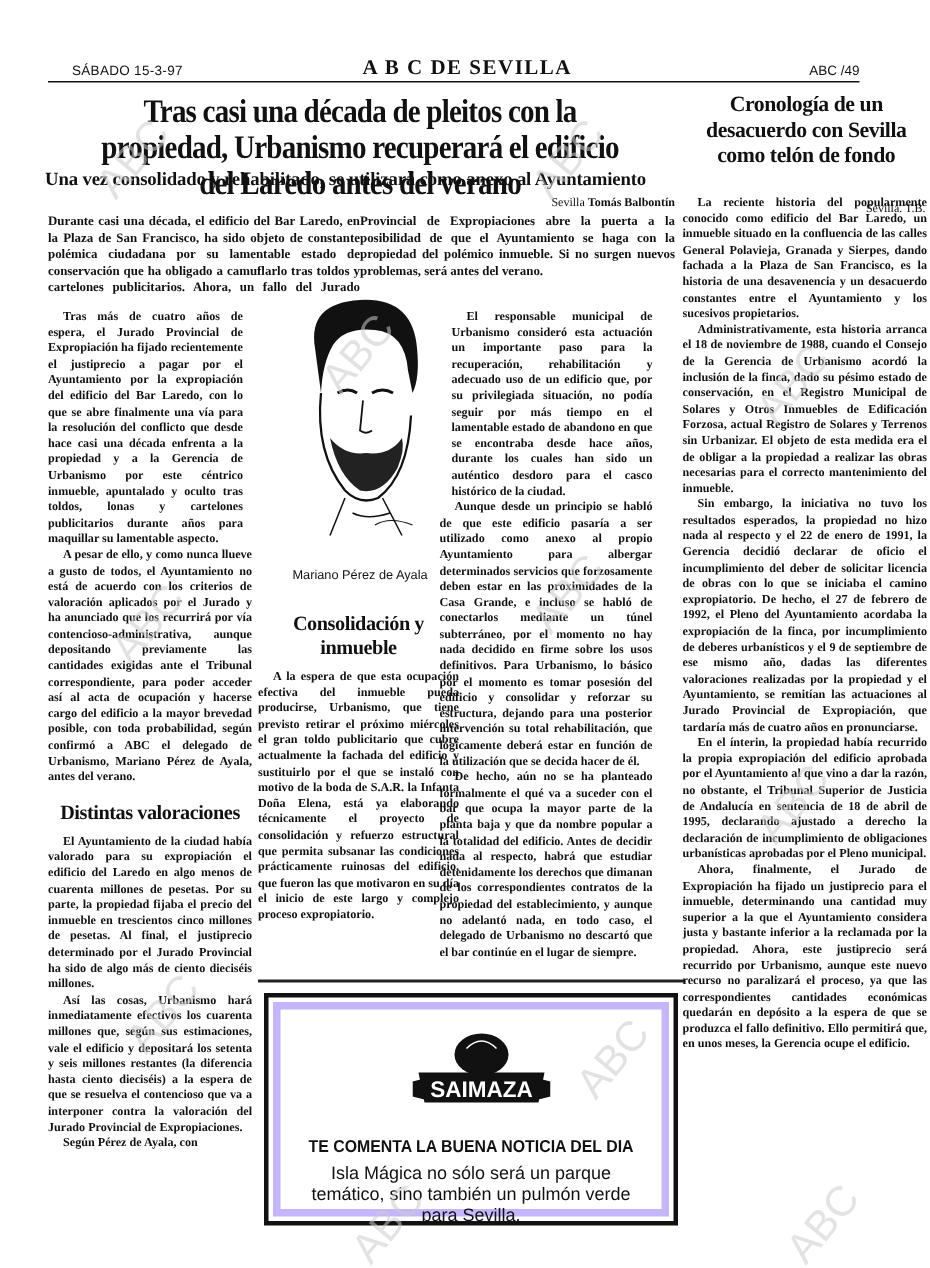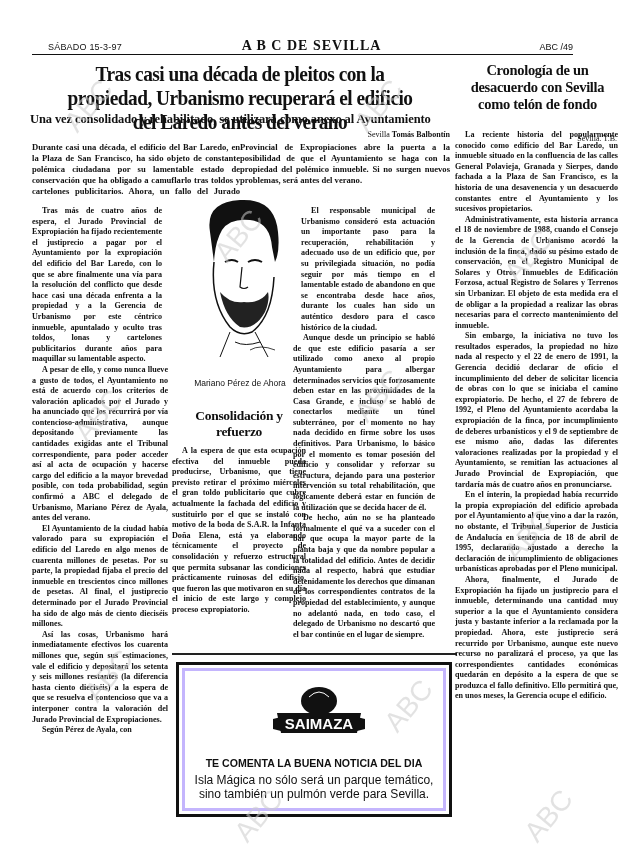--- a/index.html
+++ b/index.html
@@ -16,21 +16,21 @@
   .lead{top:142px;width:208px;font:bold 8.6px/11px "Liberation Serif",serif;text-align:justify;}
   .col{font:8.1px/10.6px "Liberation Serif",serif;text-align:justify;}
   .col p{margin:0;text-indent:10px;font-weight:bold;}
   .sectitle{font:bold 13.5px "Liberation Serif",serif;text-align:center;margin:10px 0 6px;letter-spacing:-0.3px;}
   .portrait{left:180px;top:192px;width:120px;height:170px;}
   .caption{left:170px;top:378px;width:140px;text-align:center;font:8.5px "Liberation Sans",sans-serif;}
   .side-title{left:455px;top:62px;width:165px;text-align:center;font:bold 14.5px/17px "Liberation Serif",serif;letter-spacing:-0.3px;}
   .side-by{left:455px;top:134px;width:162px;text-align:right;font:8px "Liberation Serif",serif;}
   .rule{left:172px;top:653px;width:285px;height:1.5px;background:#222;}
   .ad{left:176px;top:662px;width:276px;height:155px;border:3px solid #111;box-sizing:border-box;}
-  .ad-inner{position:absolute;left:3px;top:3px;right:3px;bottom:3px;border:3px solid #c4b5fd;}
+  .ad-inner{position:absolute;left:3px;top:3px;right:3px;bottom:3px;border:5px solid #c4b5fd;}
   .ad-logo{position:absolute;left:88px;top:12px;width:92px;height:58px;}
   .ad-head{position:absolute;left:0;right:0;top:86px;text-align:center;font:bold 11.5px "Liberation Sans",sans-serif;transform:scaleX(0.92);}
   .ad-body{position:absolute;left:8px;right:8px;top:102px;text-align:center;font:12px/14px "Liberation Sans",sans-serif;}
   .wm{position:absolute;font:28px "Liberation Sans",sans-serif;color:#ccc;transform:rotate(-50deg);opacity:.55;pointer-events:none;}
 </style>
 </head>
 <body>
 
 <div class="abs hdr">
   <span class="hdr-left">SÁBADO 15-3-97</span>
@@ -48,41 +48,42 @@
 <div class="abs lead" style="left:32px;">
   <span style="display:block;height:55px;overflow:hidden;">Durante casi una década, el edificio del Bar Laredo, en la Plaza de San Francisco, ha sido objeto de constante polémica ciudadana por su lamentable estado de conservación que ha obligado a camuflarlo tras toldos y cartelones publicitarios. Ahora, un fallo del Jurado Provincial de Expropiaciones abre la puerta a la posibilidad de que el Ayuntamiento se haga con la propiedad del polémico inmueble. Si no surgen nuevos problemas, será antes del verano.</span>
 </div>
 <div class="abs lead" style="left:240px;width:210px;height:55px;overflow:hidden;">
   <span style="display:block;margin-top:-55px;">Durante casi una década, el edificio del Bar Laredo, en la Plaza de San Francisco, ha sido objeto de constante polémica ciudadana por su lamentable estado de conservación que ha obligado a camuflarlo tras toldos y cartelones publicitarios. Ahora, un fallo del Jurado Provincial de Expropiaciones abre la puerta a la posibilidad de que el Ayuntamiento se haga con la propiedad del polémico inmueble. Si no surgen nuevos problemas, será antes del verano.</span>
 </div>
 
 <div class="abs col" style="left:32px;top:206px;width:136px;height:640px;overflow:hidden;">
   <p style="padding-right:6px;">Tras más de cuatro años de espera, el Jurado Provincial de Expropiación ha fijado recientemente el justiprecio a pagar por el Ayuntamiento por la expropiación del edificio del Bar Laredo, con lo que se abre finalmente una vía para la resolución del conflicto que desde hace casi una década enfrenta a la propiedad y a la Gerencia de Urbanismo por este céntrico inmueble, apuntalado y oculto tras toldos, lonas y cartelones publicitarios durante años para maquillar su lamentable aspecto.</p>
   <p>A pesar de ello, y como nunca llueve a gusto de todos, el Ayuntamiento no está de acuerdo con los criterios de valoración aplicados por el Jurado y ha anunciado que los recurrirá por vía contencioso-administrativa, aunque depositando previamente las cantidades exigidas ante el Tribunal correspondiente, para poder acceder así al acta de ocupación y hacerse cargo del edificio a la mayor brevedad posible, con toda probabilidad, según confirmó a ABC el delegado de Urbanismo, Mariano Pérez de Ayala, antes del verano.</p>
+  <div class="sectitle">Distintas valoraciones</div>
   <p>El Ayuntamiento de la ciudad había valorado para su expropiación el edificio del Laredo en algo menos de cuarenta millones de pesetas. Por su parte, la propiedad fijaba el precio del inmueble en trescientos cinco millones de pesetas. Al final, el justiprecio determinado por el Jurado Provincial ha sido de algo más de ciento dieciséis millones.</p>
   <p>Así las cosas, Urbanismo hará inmediatamente efectivos los cuarenta millones que, según sus estimaciones, vale el edificio y depositará los setenta y seis millones restantes (la diferencia hasta ciento dieciséis) a la espera de que se resuelva el contencioso que va a interponer contra la valoración del Jurado Provincial de Expropiaciones.</p>
   <p>Según Pérez de Ayala, con</p>
 </div>
 
 <div class="abs portrait">
   <svg width="120" height="170" viewBox="0 0 120 170">
     <path d="M30 40 Q25 10 60 8 Q95 6 98 40 Q100 60 95 70 L92 55 Q90 30 70 28 Q50 26 42 38 Q35 50 34 70 Z" fill="#111"></path>
     <path d="M34 70 Q30 110 50 135 Q60 145 72 140 Q92 125 94 85" fill="none" stroke="#111" stroke-width="1.5"></path>
     <path d="M45 70 Q52 66 58 70 M68 70 Q75 66 82 70" stroke="#111" stroke-width="2" fill="none"></path>
     <path d="M62 75 L60 95 Q64 98 68 95" stroke="#111" stroke-width="1.2" fill="none"></path>
     <path d="M40 100 Q45 125 60 135 Q75 138 85 120 Q90 108 88 100 Q80 112 64 110 Q50 112 40 100 Z" fill="#222"></path>
     <path d="M54 108 Q64 104 74 108" stroke="#fff" stroke-width="1.5" fill="none"></path>
     <path d="M50 140 L40 165 M75 140 L88 165 M55 150 Q65 155 80 150" stroke="#111" stroke-width="1" fill="none"></path>
     <path d="M70 158 Q80 152 95 158" stroke="#111" stroke-width="0.8" fill="none"></path>
   </svg>
 </div>
-<div class="abs caption">Mariano Pérez de Ahora</div>
+<div class="abs caption">Mariano Pérez de Ayala</div>
 
 <div class="abs col" style="left:172px;top:398px;width:134px;height:250px;overflow:hidden;">
-  <div class="sectitle">Consolidación y refuerzo</div>
+  <div class="sectitle">Consolidación y inmueble</div>
   <p>A la espera de que esta ocupación efectiva del inmueble pueda producirse, Urbanismo, que tiene previsto retirar el próximo miércoles el gran toldo publicitario que cubre actualmente la fachada del edificio y sustituirlo por el que se instaló con motivo de la boda de S.A.R. la Infanta Doña Elena, está ya elaborando técnicamente el proyecto de consolidación y refuerzo estructural que permita subsanar las condiciones prácticamente ruinosas del edificio, que fueron las que motivaron en su día el inicio de este largo y complejo proceso expropiatorio.</p>
 </div>
 
 <div class="abs col" style="left:293px;top:206px;width:142px;height:442px;overflow:hidden;">
   <p style="padding-left:8px;">El responsable municipal de Urbanismo consideró esta actuación un importante paso para la recuperación, rehabilitación y adecuado uso de un edificio que, por su privilegiada situación, no podía seguir por más tiempo en el lamentable estado de abandono en que se encontraba desde hace años, durante los cuales han sido un auténtico desdoro para el casco histórico de la ciudad.</p>
   <p>Aunque desde un principio se habló de que este edificio pasaría a ser utilizado como anexo al propio Ayuntamiento para albergar determinados servicios que forzosamente deben estar en las proximidades de la Casa Grande, e incluso se habló de conectarlos mediante un túnel subterráneo, por el momento no hay nada decidido en firme sobre los usos definitivos. Para Urbanismo, lo básico por el momento es tomar posesión del edificio y consolidar y reforzar su estructura, dejando para una posterior intervención su total rehabilitación, que lógicamente deberá estar en función de la utilización que se decida hacer de él.</p>
   <p>De hecho, aún no se ha planteado formalmente el qué va a suceder con el bar que ocupa la mayor parte de la planta baja y que da nombre popular a la totalidad del edificio. Antes de decidir nada al respecto, habrá que estudiar detenidamente los derechos que dimanan de los correspondientes contratos de la propiedad del establecimiento, y aunque no adelantó nada, en todo caso, el delegado de Urbanismo no descartó que el bar continúe en el lugar de siempre.</p>
 </div>
 
 <div class="abs rule"></div>

